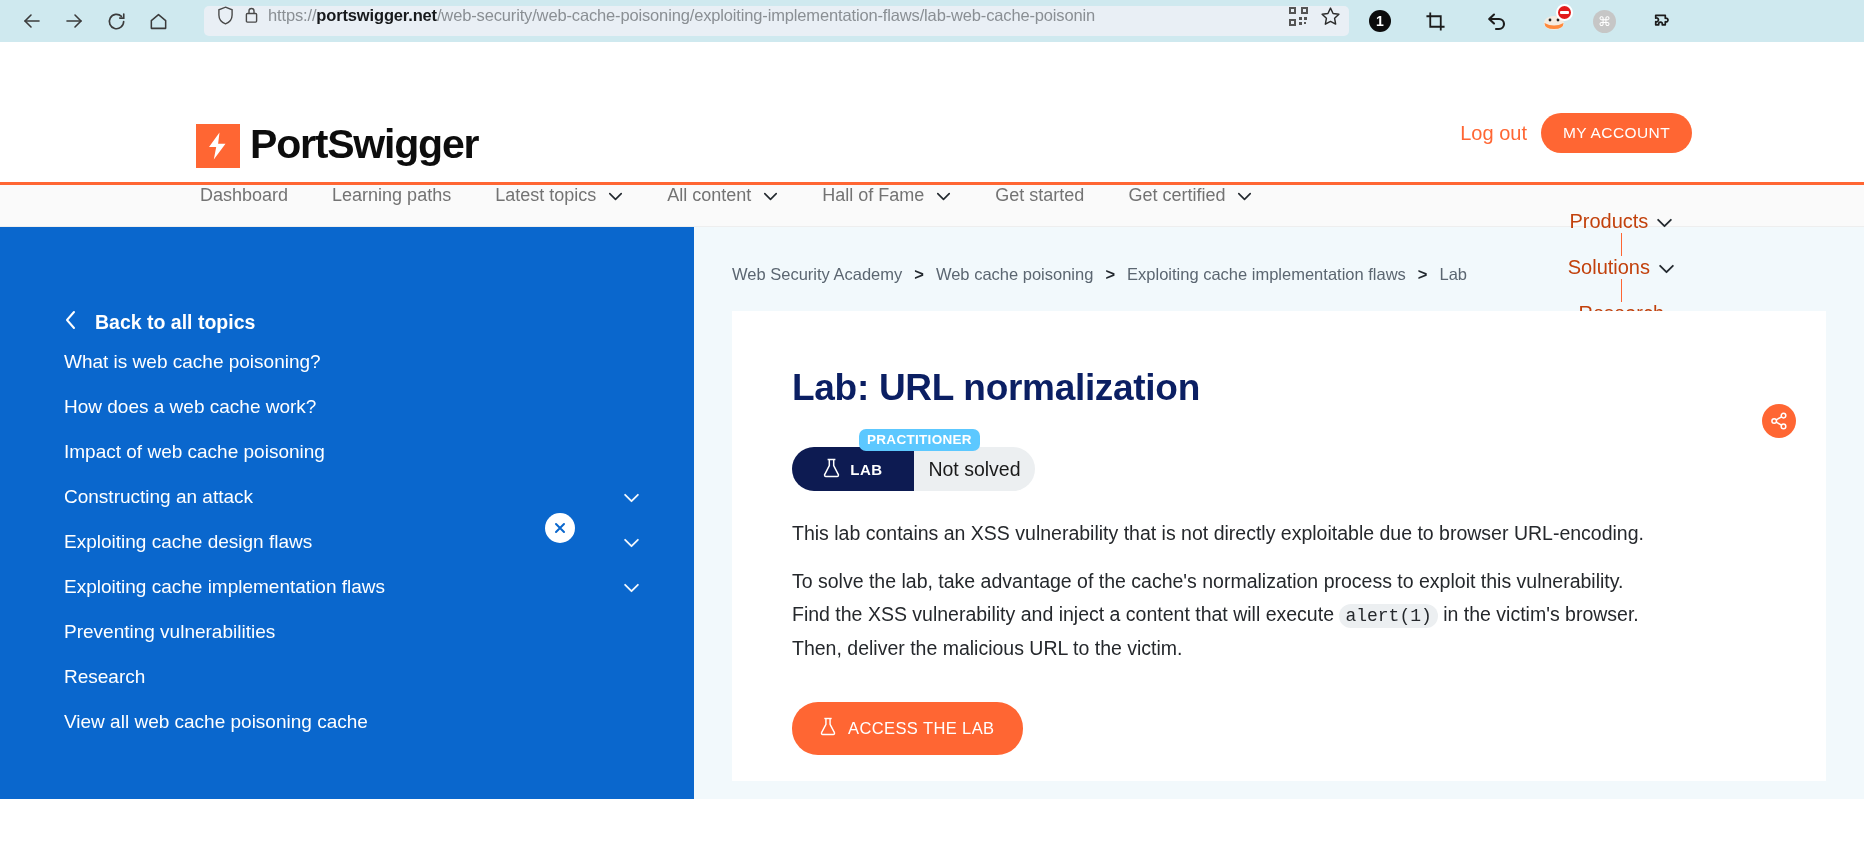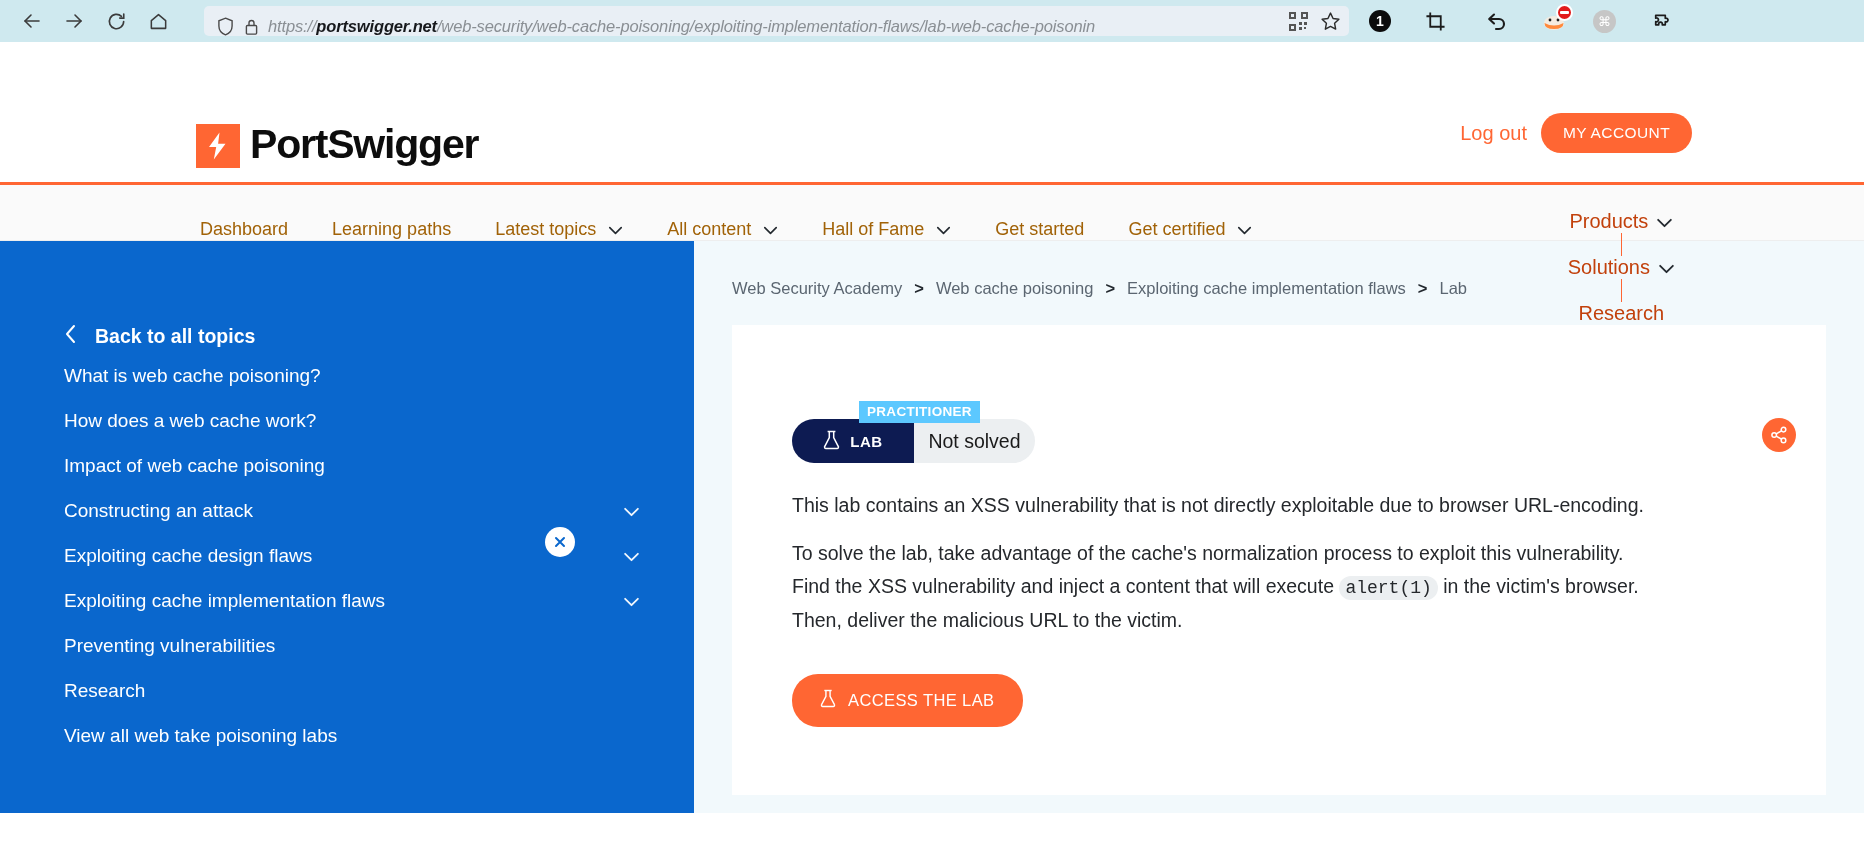--- a/index.html
+++ b/index.html
@@ -28,26 +28,25 @@
     flex: 0 0 auto;
   }
   .nav-btn svg { display: block; }
 
   .urlbar {
     flex: 1 1 auto;
     height: 30px;
     background: #e9eff5;
     border-radius: 5px;
     display: flex;
-    align-items: flex-end;
+    align-items: flex-start;
     padding: 0 8px;
     margin: 0 14px 0 22px;
     max-width: 1145px;
     overflow: hidden;
-    font-style: italic;
   }
   .urlbar .shield, .urlbar .lock {
     flex: 0 0 auto;
     width: 26px;
     display: flex; align-items: center; justify-content: center;
     color: #4a4a4a;
   }
   .url-text {
     flex: 1 1 auto;
     white-space: nowrap;
@@ -159,27 +158,27 @@
     margin-left: 18px;
     display: flex; flex-direction: column; gap: 5px;
     padding: 4px 2px;
   }
   .hamburger i { display: block; width: 25px; height: 2.6px; background: #23292f; }
 
   .header-rule { height: 3px; background: #ff6633; }
 
   
   .academy-nav {
-    height: 56px;
+    height: 42px;
     background: #fafafa;
     display: flex;
-    align-items: flex-end;
+    align-items: flex-start;
     padding-left: 200px;
     font-size: 18px;
-    color: #a16207;
+    color: #737373;
     border-bottom: 1px solid #eeeeee;
   }
   .academy-nav .a-item {
     display: flex; align-items: center; gap: 12px;
     margin-right: 44px;
     white-space: nowrap;
   }
 
   
   .page-body {
@@ -261,21 +260,21 @@
   }
   .practitioner-tag {
     position: absolute;
     top: -18px; left: 67px;
     background: #5cc8ff;
     color: #ffffff;
     font-size: 13.5px;
     font-weight: bold;
     letter-spacing: 0.3px;
     padding: 3px 8px 4px 8px;
-    border-radius: 0;
+    border-radius: 7px;
     z-index: 2;
     white-space: nowrap;
   }
   .status-pill {
     display: flex;
     border-radius: 24px;
     overflow: hidden;
     width: 243px;
     height: 44px;
   }
@@ -567,37 +566,38 @@
               <path d="M2 2l7 7 7-7"></path>
             </svg></span>
         </div>
         <div class="sb-link">
           <span>Preventing vulnerabilities</span>
         </div>
         <div class="sb-link">
           <span>Research</span>
         </div>
         <div class="sb-link">
-          <span>View all web take poisoning labs</span>
+          <span>View all web cache poisoning cache</span>
         </div>
       </div>
   </div>
 
   <div class="content">
     <div class="breadcrumb" id="breadcrumb">
         <span>Web Security Academy</span>
         <span class="sep">&gt;</span>
         <span>Web cache poisoning</span>
         <span class="sep">&gt;</span>
         <span>Exploiting cache implementation flaws</span>
         <span class="sep">&gt;</span>
         <span>Lab</span>
       </div>
 
     <div class="lab-card">
+      <h1 class="lab-title">Lab: URL normalization</h1>
 
       <div class="status-wrap">
         <span class="practitioner-tag">PRACTITIONER</span>
         <div class="status-pill">
           <div class="pill-left">
             <span>
               <svg width="17" height="20" viewBox="0 0 17 20" fill="none" stroke="#ffffff" stroke-width="1.5" stroke-linejoin="round">
                   <path d="M6.3 1.5v6.2L1.8 16.3a1.4 1.4 0 0 0 1.2 2.2h11a1.4 1.4 0 0 0 1.2-2.2l-4.5-8.6V1.5"></path>
                   <path d="M4.6 1.5h7.8"></path>
                 </svg>

